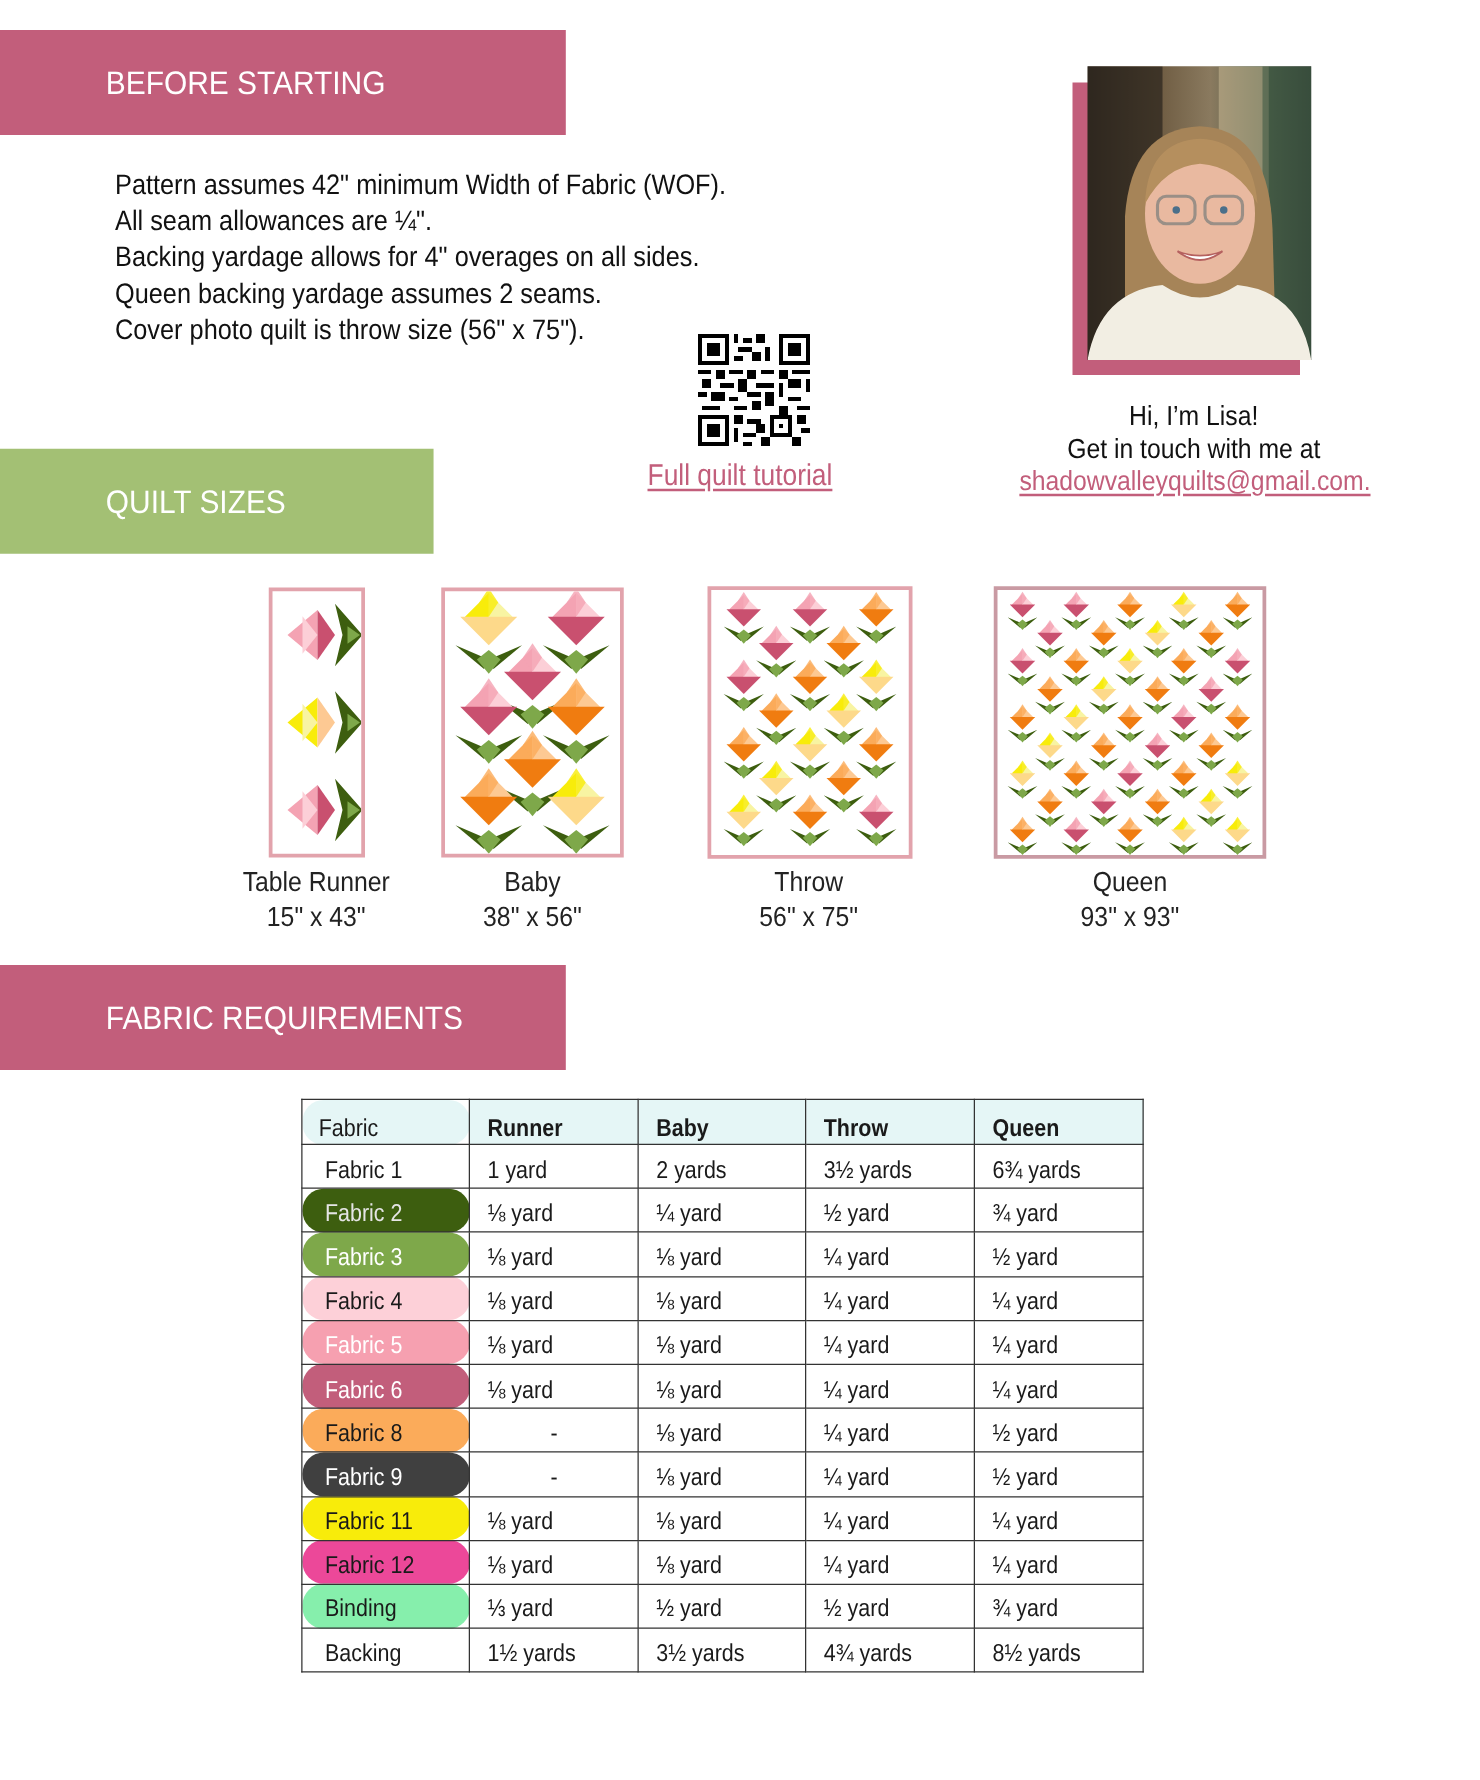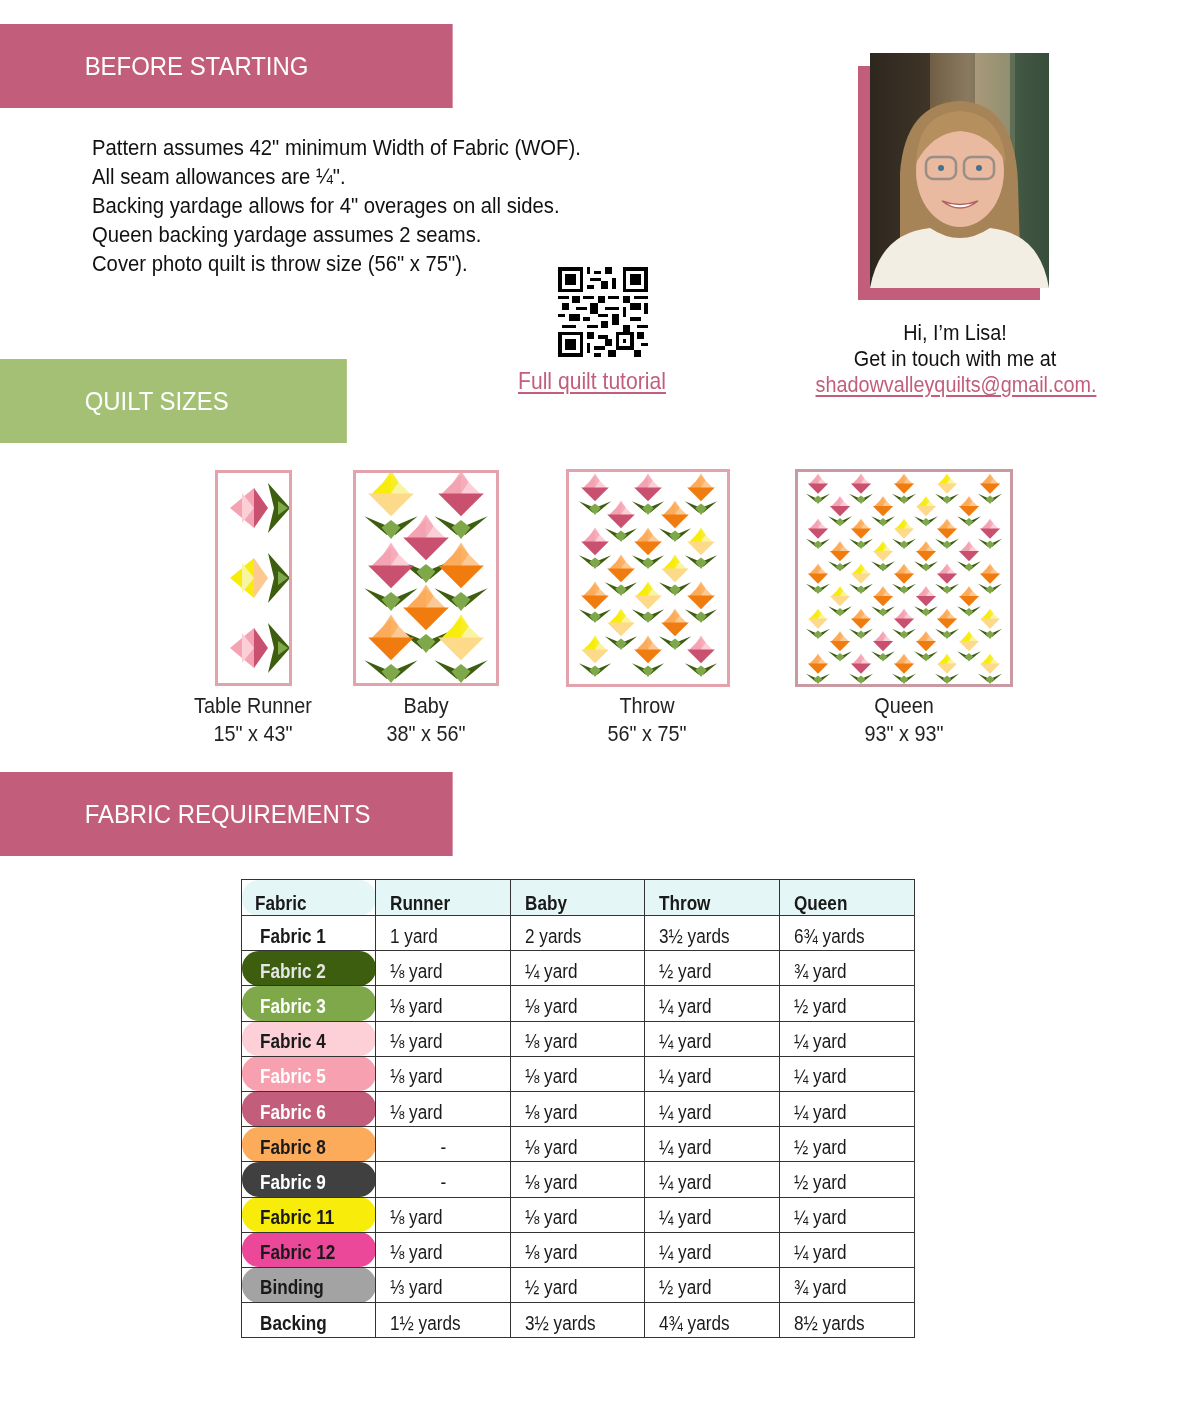--- a/index.html
+++ b/index.html
@@ -22,21 +22,21 @@
   .photo { position: absolute; left: 870px; top: 53px; width: 179px; height: 235px; overflow: hidden; background: linear-gradient(90deg, #3b3025 0%, #6d5a40 30%, #8a7a5f 55%, #4a5a45 80%, #2e3a30 100%); }
   .about { position: absolute; left: 800px; top: 320px; width: 310px; text-align: center; font-size: 22px; line-height: 26px; color: #111; transform: scaleX(0.9); transform-origin: center top; }
   .about a { color: #c25e7b; text-decoration: underline; text-underline-offset: 3px; display:block; }
 
   .quilt { position: absolute; background: #fff; border: 3px solid #e2a3ac; overflow: hidden; }
   .quilt-label { position: absolute; text-align: center; font-size: 22px; line-height: 28px; color: #222; transform: scaleX(0.9); }
 
   .tbl { position: absolute; left: 241px; top: 879px; border-collapse: collapse; font-size: 19.5px; }
   .tbl td, .tbl th { border: 1px solid #333; height: 35.2px; padding: 0 0 0 14px; text-align: left; white-space: nowrap; }
   .tbl th { background: #e5f6f6; font-weight: bold; height: 34px; padding-top: 6px; }
-  .tbl td:first-child, .tbl th:first-child { width: 134px; padding-left: 18px; font-weight: bold; border-radius: 17px; }
+  .tbl td:first-child, .tbl th:first-child { width: 134px; padding-left: 18px; font-weight: normal; border-radius: 17px; }
   .tbl th:first-child { padding-left: 13px; }
   .tbl td:nth-child(2), .tbl th:nth-child(2) { width: 135px; }
   .tbl td:nth-child(3), .tbl th:nth-child(3) { width: 134px; }
   .tbl td:nth-child(4), .tbl th:nth-child(4) { width: 135px; }
   .tbl td:nth-child(5), .tbl th:nth-child(5) { width: 135px; }
   .tbl td span, .tbl th span { display:inline-block; transform: scaleX(0.88); transform-origin: left center; padding-top: 6px; }
   .tbl td.dash { text-align: center; padding-left: 0; }
   .tbl td.dash span { transform-origin: center center; }
 </style>
 </head>
@@ -885,21 +885,21 @@
         <td><span>¼ yard</span></td>
       </tr>
       <tr>
         <td style="background: #ec4899; color: rgb(26, 26, 26);"><span>Fabric 12</span></td>
         <td><span>⅛ yard</span></td>
         <td><span>⅛ yard</span></td>
         <td><span>¼ yard</span></td>
         <td><span>¼ yard</span></td>
       </tr>
       <tr>
-        <td style="background: #a3a3a3; color: rgb(26, 26, 26);"><span>Binding</span></td>
+        <td style="background: #86efac; color: rgb(26, 26, 26);"><span>Binding</span></td>
         <td><span>⅓ yard</span></td>
         <td><span>½ yard</span></td>
         <td><span>½ yard</span></td>
         <td><span>¾ yard</span></td>
       </tr>
       <tr>
         <td style="background: rgb(255, 255, 255); color: rgb(26, 26, 26);"><span>Backing</span></td>
         <td><span>1½ yards</span></td>
         <td><span>3½ yards</span></td>
         <td><span>4¾ yards</span></td>

